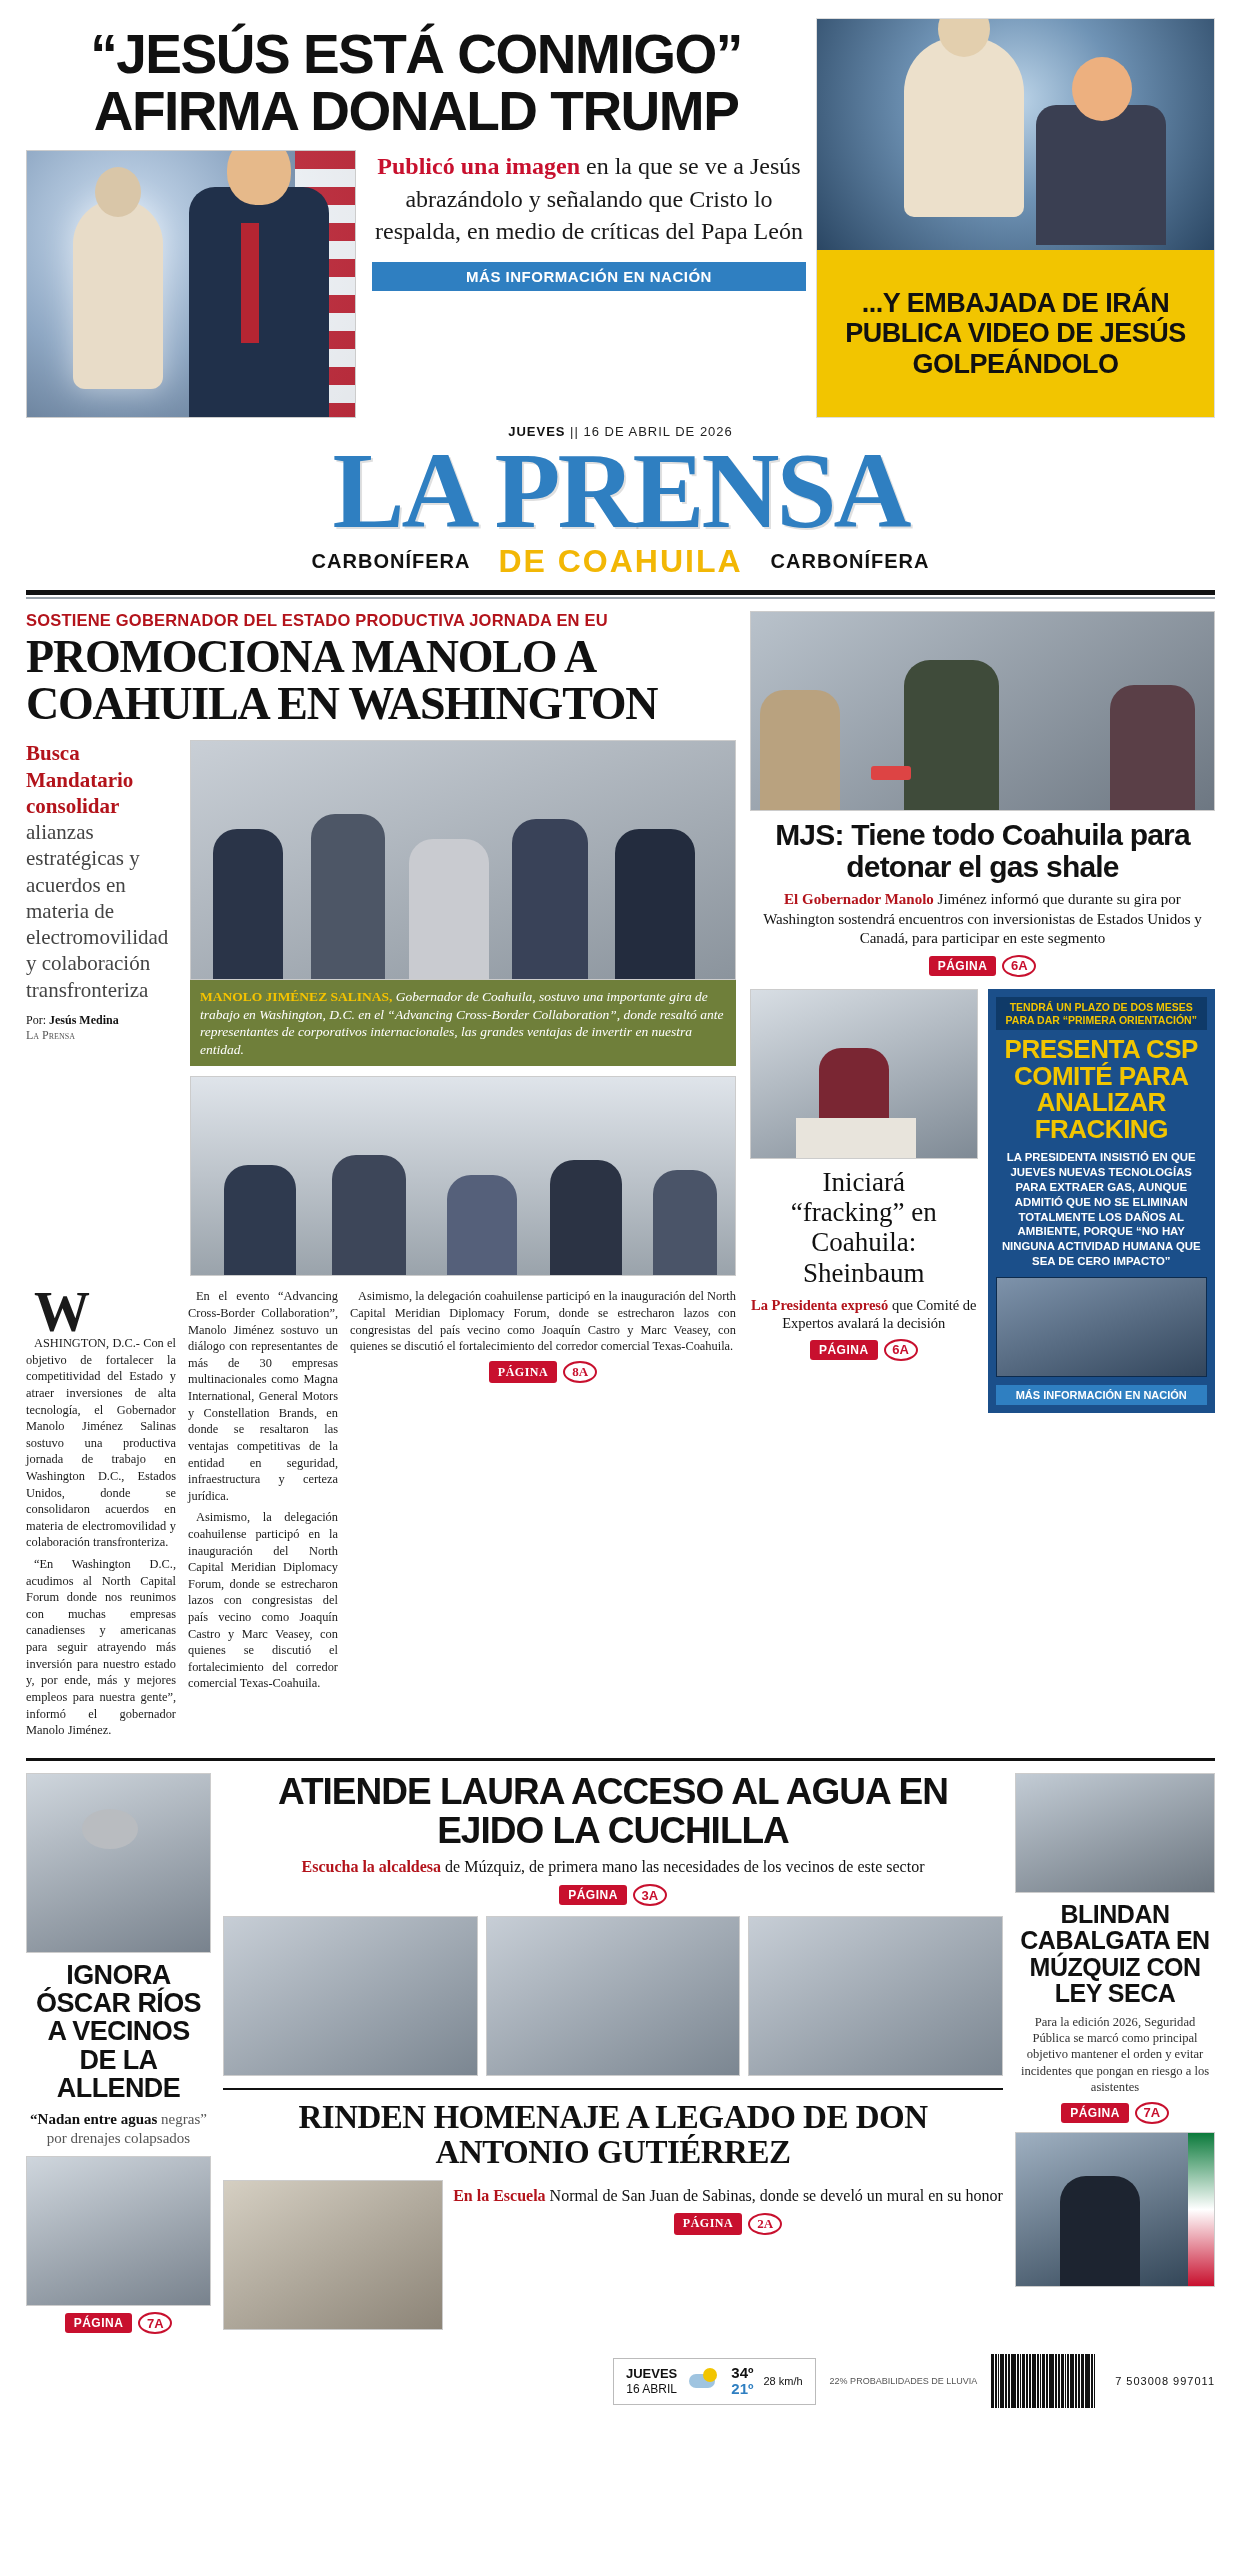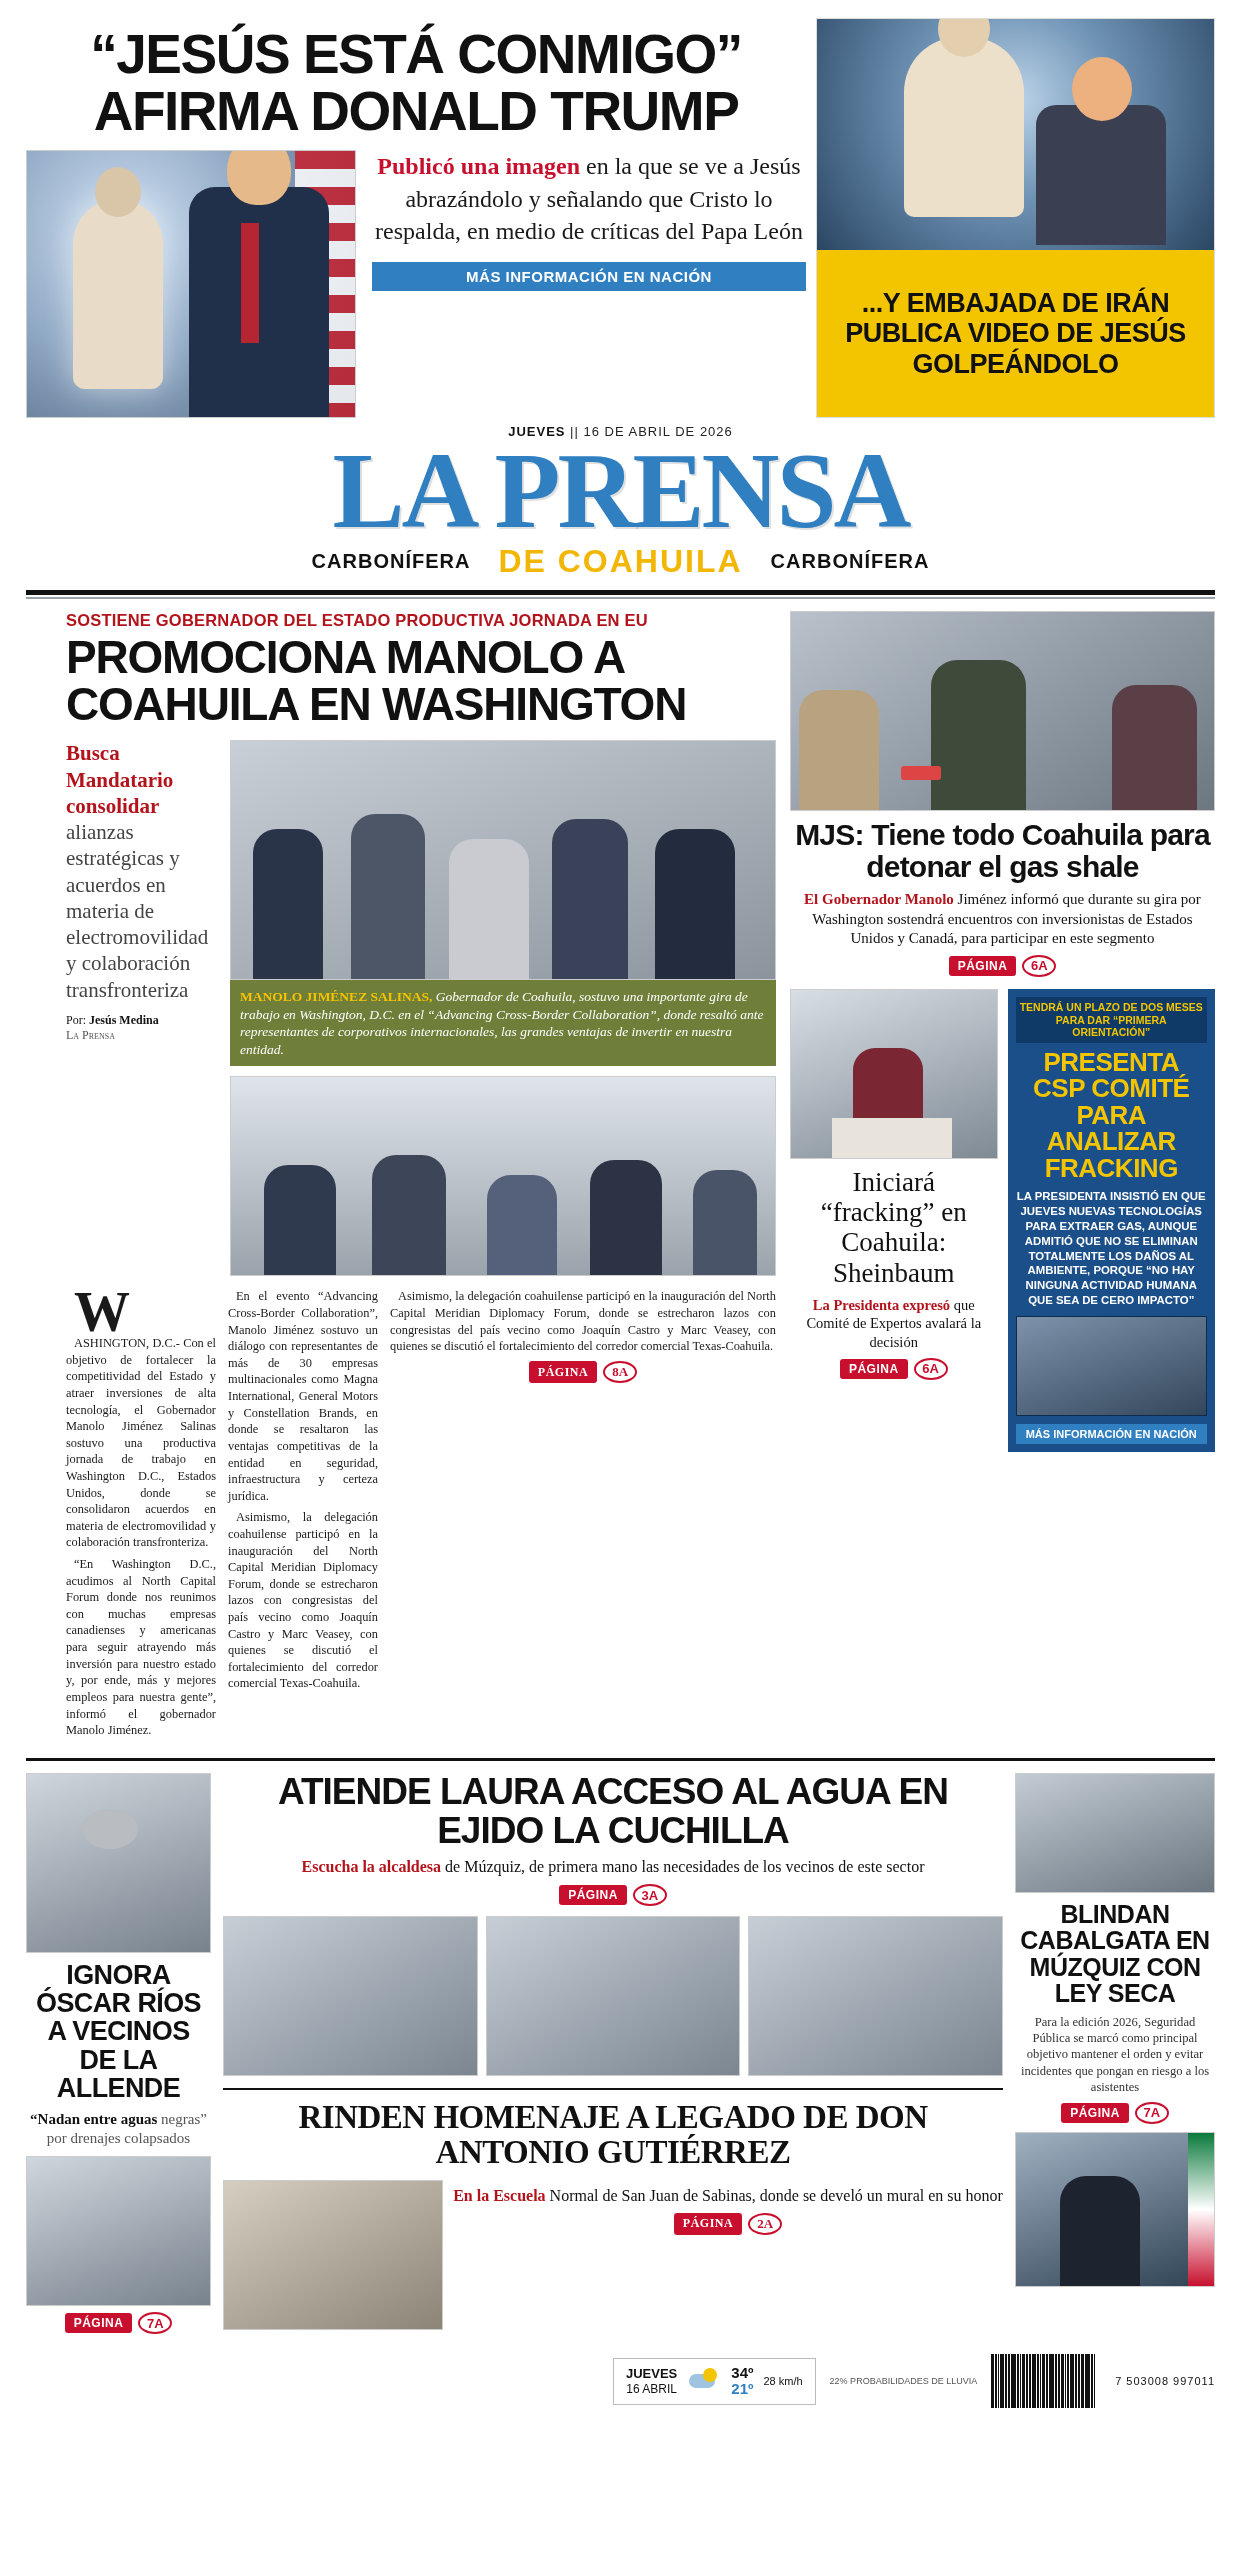--- a/index.html
+++ b/index.html
@@ -52,25 +52,25 @@
   .masthead .title { font-family:"Liberation Serif", serif; font-weight:bold; font-size:108px; line-height:.93;
       color:#2f7fc1; letter-spacing:-3px; text-shadow: 2px 2px 0 rgba(0,0,0,.12);}
   .sub-row { display:flex; align-items:center; justify-content:center; gap:28px; margin-top:2px; }
   .sub-row .side { font-weight:bold; font-size:20px; letter-spacing:1px; color:#111;}
   .sub-row .mid { font-weight:bold; font-size:32px; letter-spacing:2px; color:#f2b705; }
   .rule { height:5px; background:#111; margin-top:10px; }
   .rule2 { height:2px; background:#9aa3ab; margin-top:2px; }
 
   
   .main { display:flex; gap:14px; margin-top:12px; }
-  .col-left { width: 710px; margin-left: 40px; }
+  .col-left { width: 710px; }
   .col-right { flex:1; }
 
   .kicker { color:#b3131b; font-weight:bold; font-size:16.5px; letter-spacing:.2px; }
-  .headline { font-family:Liberation Sans, sans-serif; font-weight:bold; font-size:46px; line-height:1.02;
+  .headline { font-family:Liberation Serif, serif; font-weight:bold; font-size:46px; line-height:1.02;
       letter-spacing:-1.2px; margin-top:4px; }
 
   .lead-grid { display:flex; gap:14px; margin-top:12px; }
   .lead-col { width: 150px; }
   .lead-col .bigtext { font-family:"Liberation Serif", serif; font-size:21px; line-height:1.25; color:#444; }
   .lead-col .bigtext b { color:#b3131b; }
   .byline { font-size:12px; margin-top:10px; font-family:"Liberation Serif", serif;}
   .byline b { font-weight:bold; }
   .byline .small { display:block; font-variant:small-caps; color:#555; }
 

